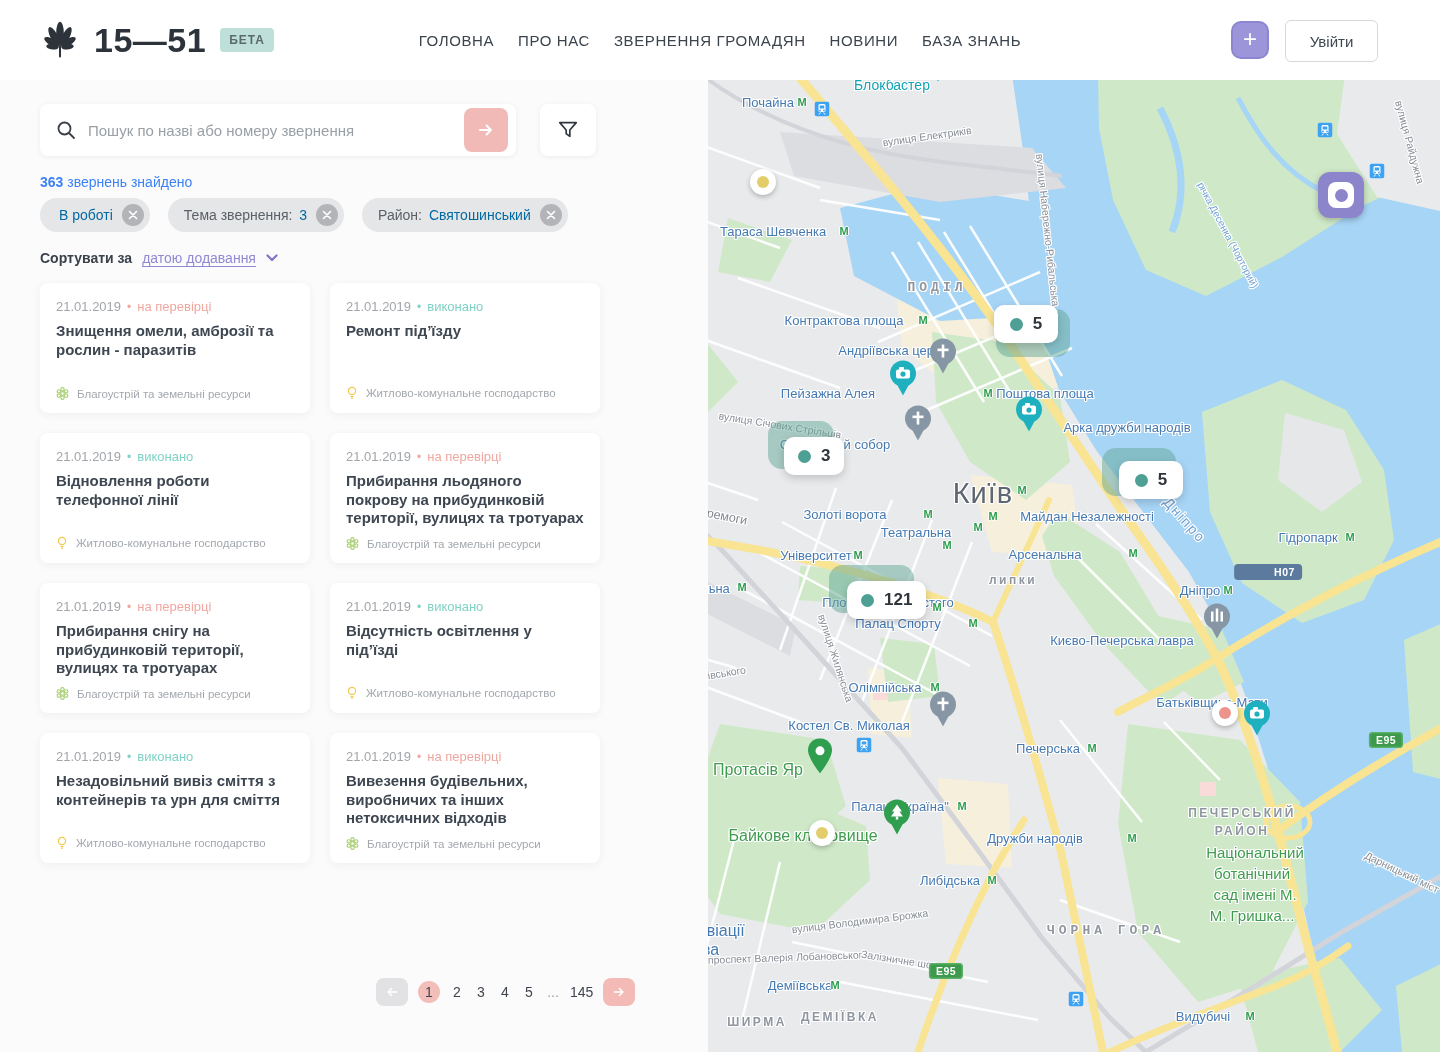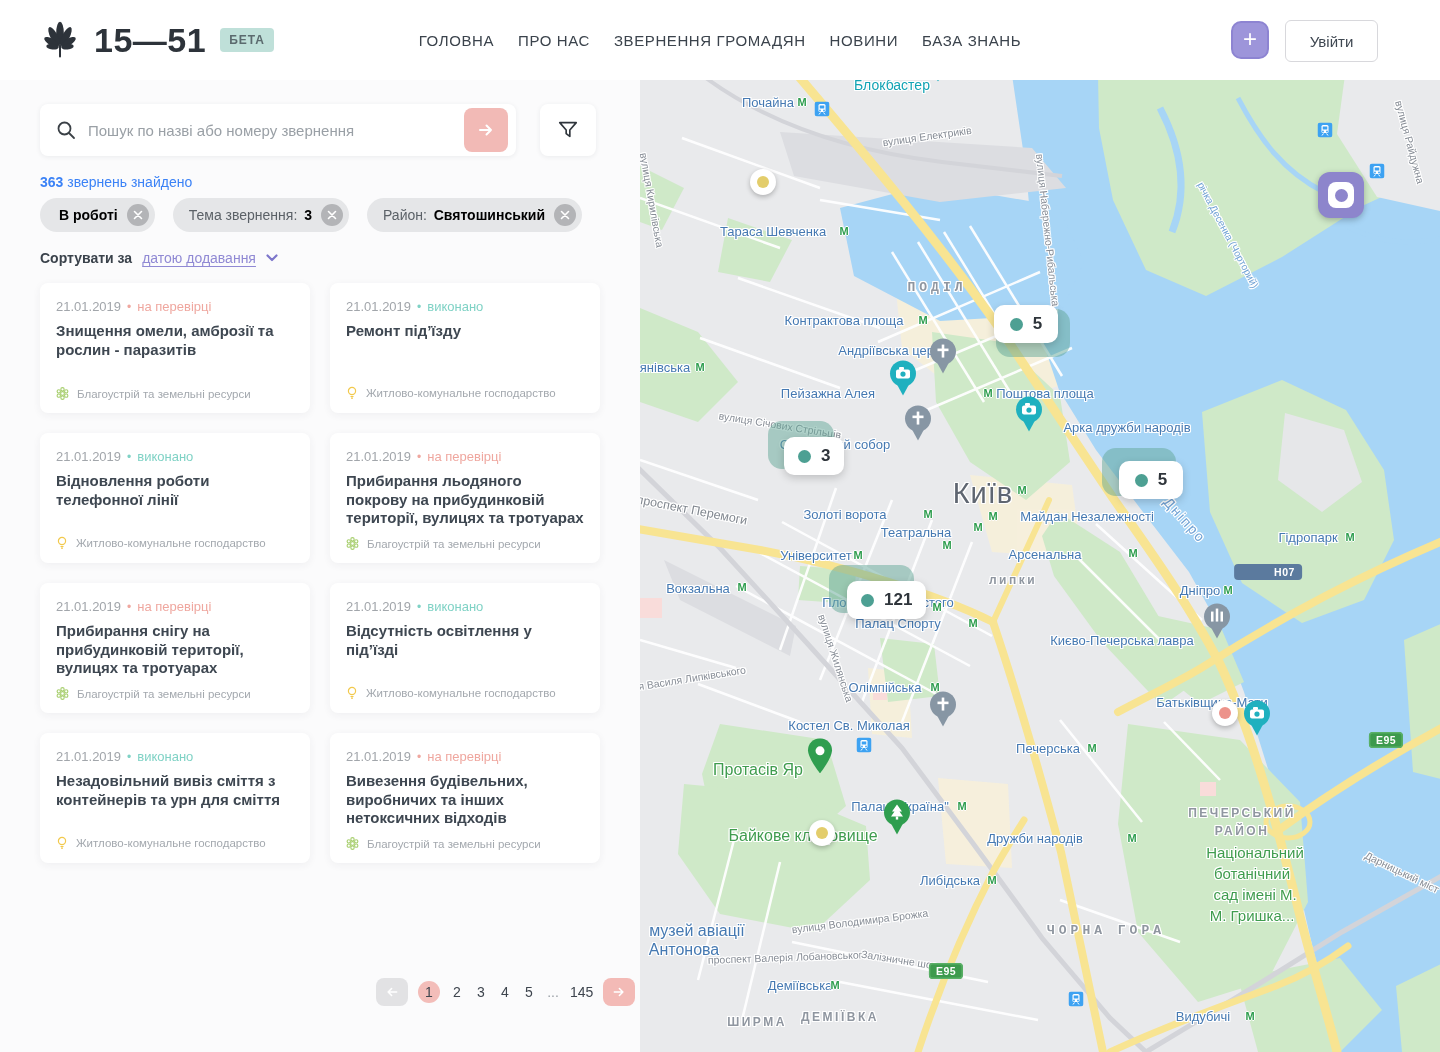--- a/index.html
+++ b/index.html
@@ -9,31 +9,31 @@
   #header{position:absolute;left:0;top:0;width:1440px;height:80px;background:#fff;z-index:30;}
   .logo-wrap{position:absolute;left:40px;top:19px;display:flex;align-items:center;gap:14px;}
   .logo-text{font-size:34px;font-weight:700;color:#2d333a;letter-spacing:.5px;}
   .beta-badge{background:#bfe0d9;color:#5b6a6e;font-size:12px;font-weight:700;letter-spacing:1px;border-radius:4px;padding:5px 9px;}
   #nav{position:absolute;left:50%;top:0;height:80px;transform:translateX(-50%);display:flex;align-items:center;gap:24px;}
   .nav-item{font-size:15px;font-weight:500;letter-spacing:.6px;color:#3b434c;cursor:pointer;white-space:nowrap;}
   .add-btn{position:absolute;right:171px;top:21px;width:38px;height:38px;border-radius:10px;background:#9d95da;border:2px solid #8d84d2;box-sizing:border-box;color:#fff;font-size:24px;font-weight:400;display:flex;align-items:center;justify-content:center;cursor:pointer;line-height:1;padding-bottom:2px;}
   .login-btn{position:absolute;right:62px;top:20px;width:91px;height:40px;border-radius:6px;border:1px solid #d8d8dc;background:#fff;color:#3f4751;font-size:15px;display:flex;align-items:center;justify-content:center;cursor:pointer;}
 
   
-  #panel{position:absolute;left:0;top:80px;width:640px;height:972px;background:#fbfbfc;z-index:20;}
+  #panel{position:absolute;left:0;top:80px;width:708px;height:972px;background:#fbfbfc;z-index:20;}
   .search-box{position:absolute;left:40px;top:24px;width:476px;height:52px;background:#fff;border-radius:8px;box-shadow:0 1px 5px rgba(40,45,60,.08);display:flex;align-items:center;box-sizing:border-box;padding:0 8px 0 16px;}
   .search-box input{flex:1;border:none;outline:none;font-size:15px;color:#3c4248;margin-left:10px;font-family:"Liberation Sans",sans-serif;background:transparent;}
   .search-box input::placeholder{color:#9aa0a6;}
   .search-go{width:44px;height:44px;border-radius:8px;background:#f2bab6;display:flex;align-items:center;justify-content:center;cursor:pointer;flex:0 0 auto;}
   .filter-btn{position:absolute;left:540px;top:24px;width:56px;height:52px;background:#fff;border-radius:8px;box-shadow:0 1px 5px rgba(40,45,60,.08);display:flex;align-items:center;justify-content:center;cursor:pointer;}
   .results-line{position:absolute;left:40px;top:94px;font-size:14px;color:#3b82f6;}
   .results-line b{font-weight:700;}
   .chips{position:absolute;left:40px;top:118px;display:flex;gap:18px;}
   .chip{height:34px;border-radius:17px;background:#e5e6e8;display:flex;align-items:center;padding:0 6px 0 16px;font-size:14px;color:#5b6167;white-space:nowrap;cursor:default;}
-  .chip b{color:#000000;font-weight:700;margin-left:3px;}
+  .chip b{color:#0369a1;font-weight:400;margin-left:3px;}
   .chip .x{width:22px;height:22px;border-radius:50%;background:#b3b4b7;margin-left:9px;display:flex;align-items:center;justify-content:center;cursor:pointer;}
   .sort-row{position:absolute;left:40px;top:170px;font-size:14px;display:flex;align-items:center;gap:10px;}
   .sort-label{font-weight:700;color:#3a424b;}
   .sort-value{color:#9089d4;text-decoration:underline;text-underline-offset:3px;cursor:pointer;}
   .sort-chevron{cursor:pointer;display:flex;align-items:center;}
 
   .cards{position:absolute;left:40px;top:203px;width:560px;display:grid;grid-template-columns:270px 270px;gap:20px;}
   .card{position:relative;height:130px;background:#fff;border-radius:8px;box-shadow:0 2px 8px rgba(50,55,70,.06);box-sizing:border-box;padding:16px;cursor:pointer;}
   .card .meta{display:flex;align-items:center;gap:6px;font-size:13px;}
   .card .date{color:#a2a6ab;}

